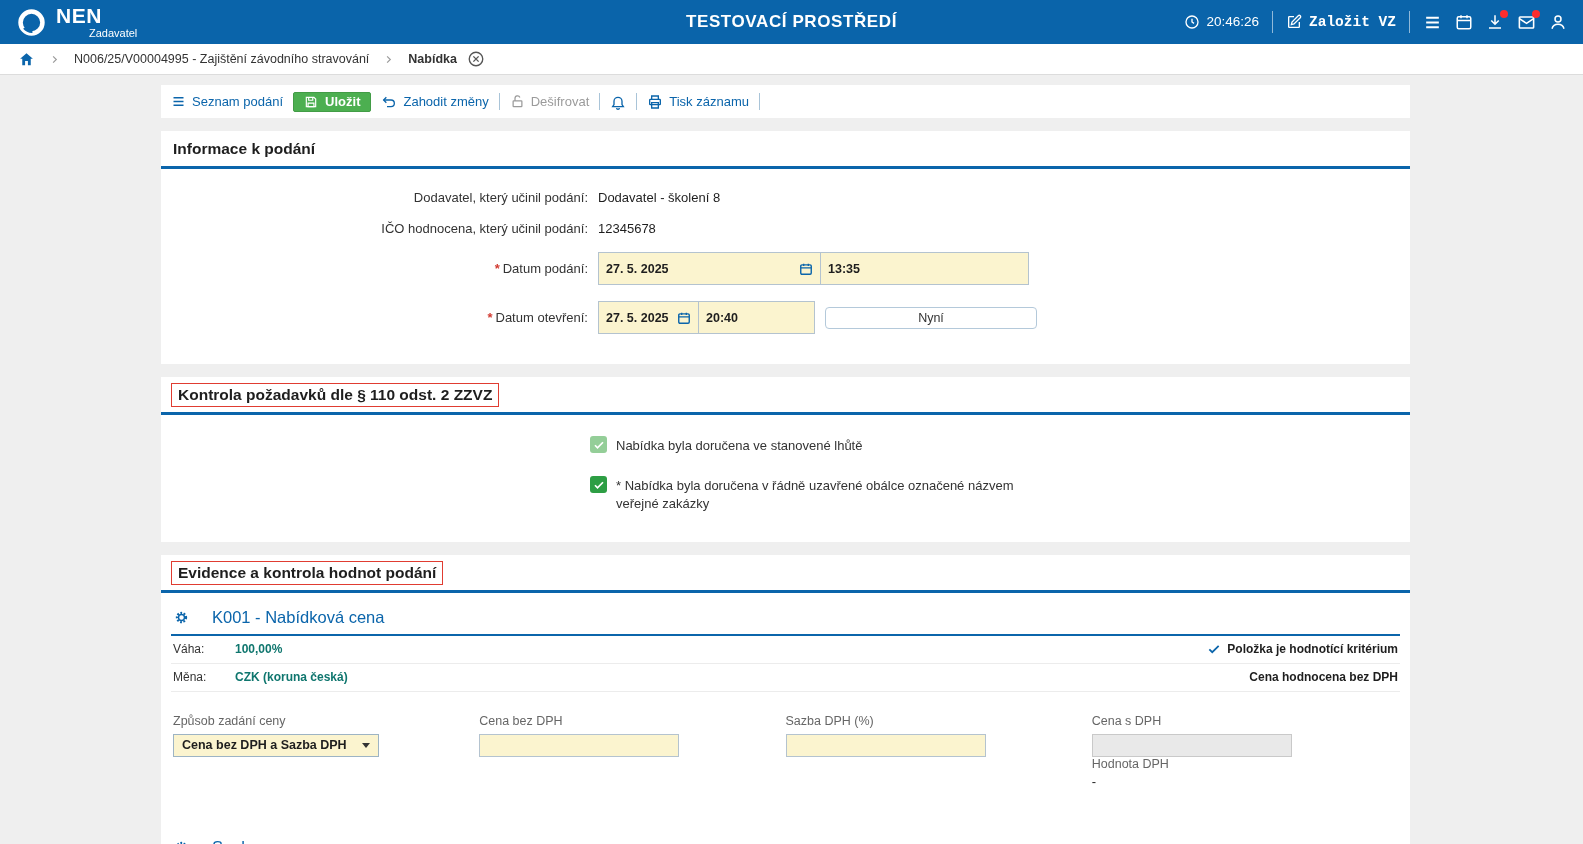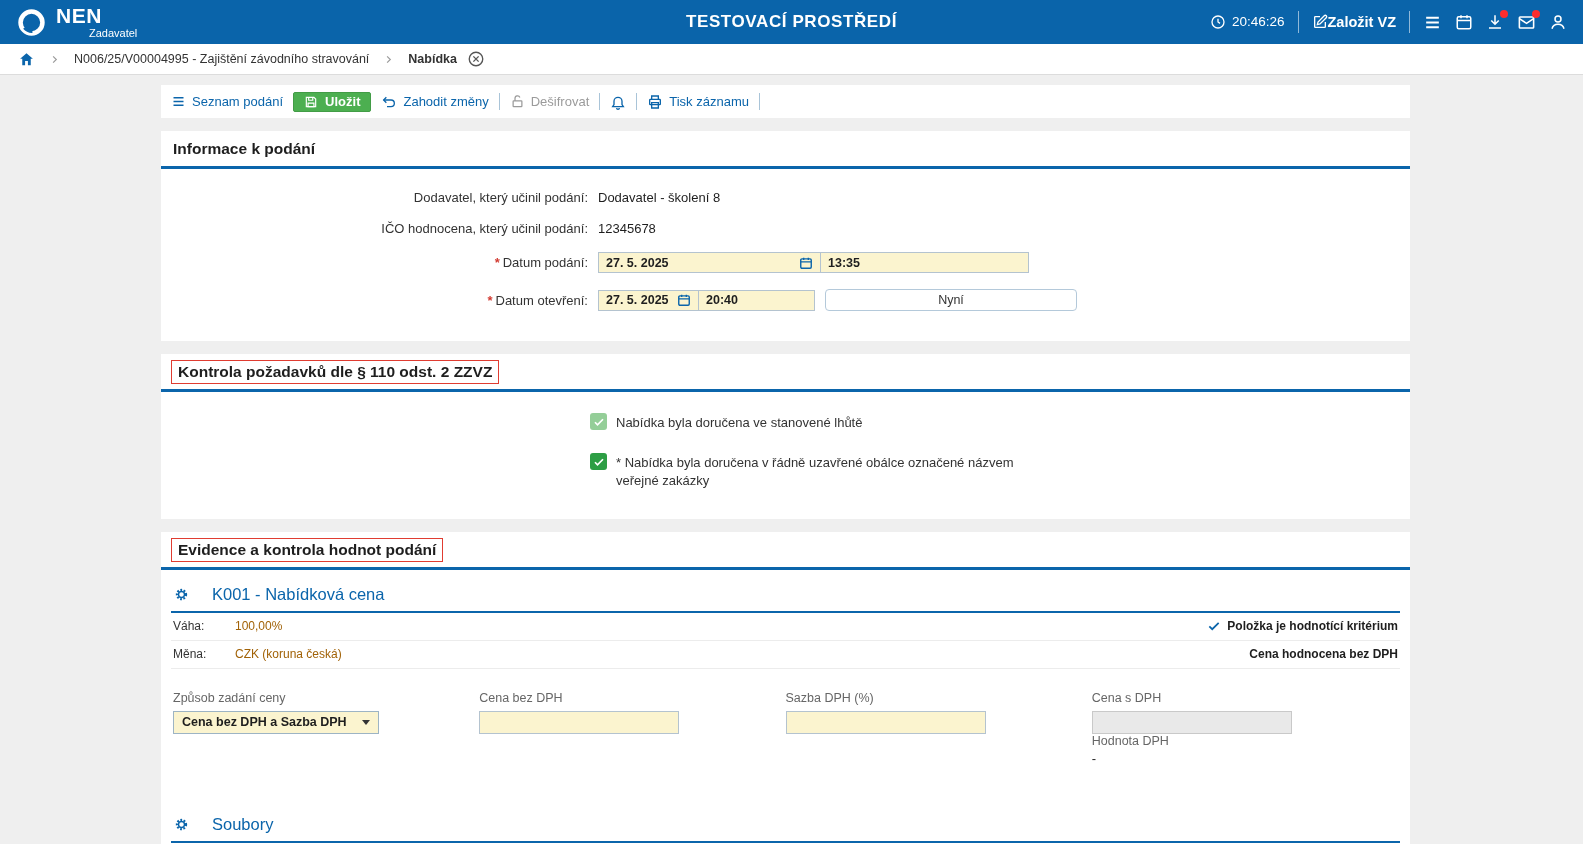--- a/index.html
+++ b/index.html
@@ -11,21 +11,21 @@
   .topbar{height:44px;background:#0a64aa;display:flex;align-items:center;padding:0 16px;color:#fff;position:relative}
   .brand{display:flex;align-items:center;gap:9px;cursor:pointer}
   .logo{display:flex}
   .brand-col{display:flex;flex-direction:column;line-height:1}
   .brand-name{font-size:21px;font-weight:700;letter-spacing:.5px}
   .brand-sub{font-size:11px;margin-left:33px;margin-top:2px}
   .env-title{position:absolute;left:50%;transform:translateX(-50%);font-size:17px;font-weight:700;letter-spacing:.6px}
   .top-right{margin-left:auto;display:flex;align-items:center;gap:13px}
   .clock{display:flex;align-items:flex-start;gap:6px;font-size:13.5px}
   .vsep{width:1px;height:22px;background:rgba(255,255,255,.55)}
-  .create-vz{display:flex;align-items:center;background:none;border:none;color:#fff;font-size:14.5px;font-weight:700;font-family:Liberation Sans, sans-serif;cursor:pointer}
+  .create-vz{display:flex;align-items:center;gap:7px;background:none;border:none;color:#fff;font-size:14.5px;font-weight:700;font-family:Liberation Mono, monospace;cursor:pointer}
   .top-icon{position:relative;display:flex;cursor:pointer}
   .dot{position:absolute;top:-3px;right:-4px;width:8px;height:8px;border-radius:50%;background:#ff2d2d}
 
   
   .breadcrumb{height:31px;background:#fff;border-bottom:1px solid #dcdcdc;display:flex;align-items:center;padding:4px 18px;font-size:12.5px;color:#333}
   .bc-home{color:#0b65ab;display:flex;cursor:pointer}
   .bc-sep{color:#9a9a9a;display:flex;margin:0 14px}
   .bc-item{cursor:pointer}
   .bc-current{font-weight:700;margin-right:10px}
   .bc-close{display:flex;color:#555;cursor:pointer}
@@ -44,39 +44,39 @@
   .card-title-bar{padding:6px 10px 5px;border-bottom:3px solid #0b65ab}
   .red-box{display:inline-block;border:1px solid #e03c31;padding:2px 6px;font-size:15.5px;font-weight:700;color:#1e1e1e}
 
   .info-card{padding-bottom:30px}
   .form-row{display:flex;align-items:center;margin-top:16px}
   .form-row.first{margin-top:21px}
   .form-label{width:437px;flex-shrink:0;text-align:right;padding-right:10px;font-size:13px;color:#333}
   .req{color:#d23b32;font-style:normal;margin-right:3px;font-weight:700}
   .form-value{font-size:13px;font-weight:400;color:#1e1e1e}
   .dt-group{display:flex;align-items:center}
-  .input-yellow{background:#fbf4cf;border:1px solid #b4c3cf;height:21px;display:flex;align-items:center;justify-content:space-between;padding:0 7px;font-size:12.5px;font-weight:700;color:#1e1e1e;cursor:text}
+  .input-yellow{background:#fbf4cf;border:1px solid #b4c3cf;height:33px;display:flex;align-items:center;justify-content:space-between;padding:0 7px;font-size:12.5px;font-weight:700;color:#1e1e1e;cursor:text}
   .time{justify-content:flex-start;border-left:none}
   .w222{width:223px}.w207{width:208px}.w100{width:101px}.w116{width:116px}
-  .nyni{margin-left:10px;width:252px;height:22px;background:#fff;border:1px solid #b4c9da;border-radius:4px;font-size:12.5px;color:#333;display:flex;align-items:center;justify-content:center;cursor:pointer;font-family:inherit}
+  .nyni{margin-left:10px;width:212px;height:22px;background:#fff;border:1px solid #b4c9da;border-radius:4px;font-size:12.5px;color:#333;display:flex;align-items:center;justify-content:center;cursor:pointer;font-family:inherit}
 
   .kontrola-card{padding-bottom:28px}
   .check-row{display:flex;align-items:flex-start;gap:9px;margin:21px 0 0 429px}
   .checkbox{width:17px;height:17px;border-radius:3px;display:flex;align-items:center;justify-content:center;flex-shrink:0;cursor:pointer}
   .cb-light{background:#94ce98}
   .cb-green{background:#2d9e44}
   .check-text{font-size:13px;color:#333;line-height:1.4;padding-top:1px}
   .narrow{max-width:405px}
 
   .evidence{padding-bottom:60px}
   .k-section{padding:12px 10px 0}
   .k-header{display:flex;align-items:center;gap:22px;color:#0b65ab;font-size:16.5px;padding:3px 2px 7px;border-bottom:2px solid #0b65ab}
   .kv-row{display:flex;align-items:center;min-height:28px;border-bottom:1px solid #ececec;font-size:12px;color:#333;padding:0 2px}
   .kv-label{width:62px}
-  .kv-value{font-weight:400;color:#a16207}
+  .kv-value{font-weight:700;color:#0f766e}
   .kv-right{margin-left:auto;display:flex;align-items:center;gap:6px;font-weight:700;color:#1e1e1e}
   .fields{display:flex;margin-top:22px;padding:0 2px}
   .fcol{width:340px}
   .flabel{font-size:12.5px;color:#666;margin-bottom:6px}
   .select-yellow{width:206px;height:23px;background:#fbf4cf;border:1px solid #9db4c4;display:flex;align-items:center;justify-content:space-between;padding:0 8px;font-size:12.5px;font-weight:700;color:#1e1e1e;cursor:pointer}
   .caret{width:0;height:0;border-left:4px solid transparent;border-right:4px solid transparent;border-top:5px solid #333}
   .input-el{width:200px;height:23px;border:1px solid #b4c3cf;font-family:inherit;font-size:13px;padding:0 6px}
   .input-el.yellow{background:#fbf4cf}
   .input-el.gray{background:#e9e9e9;border-color:#c9c9c9}
   .hod{margin-bottom:3px}

